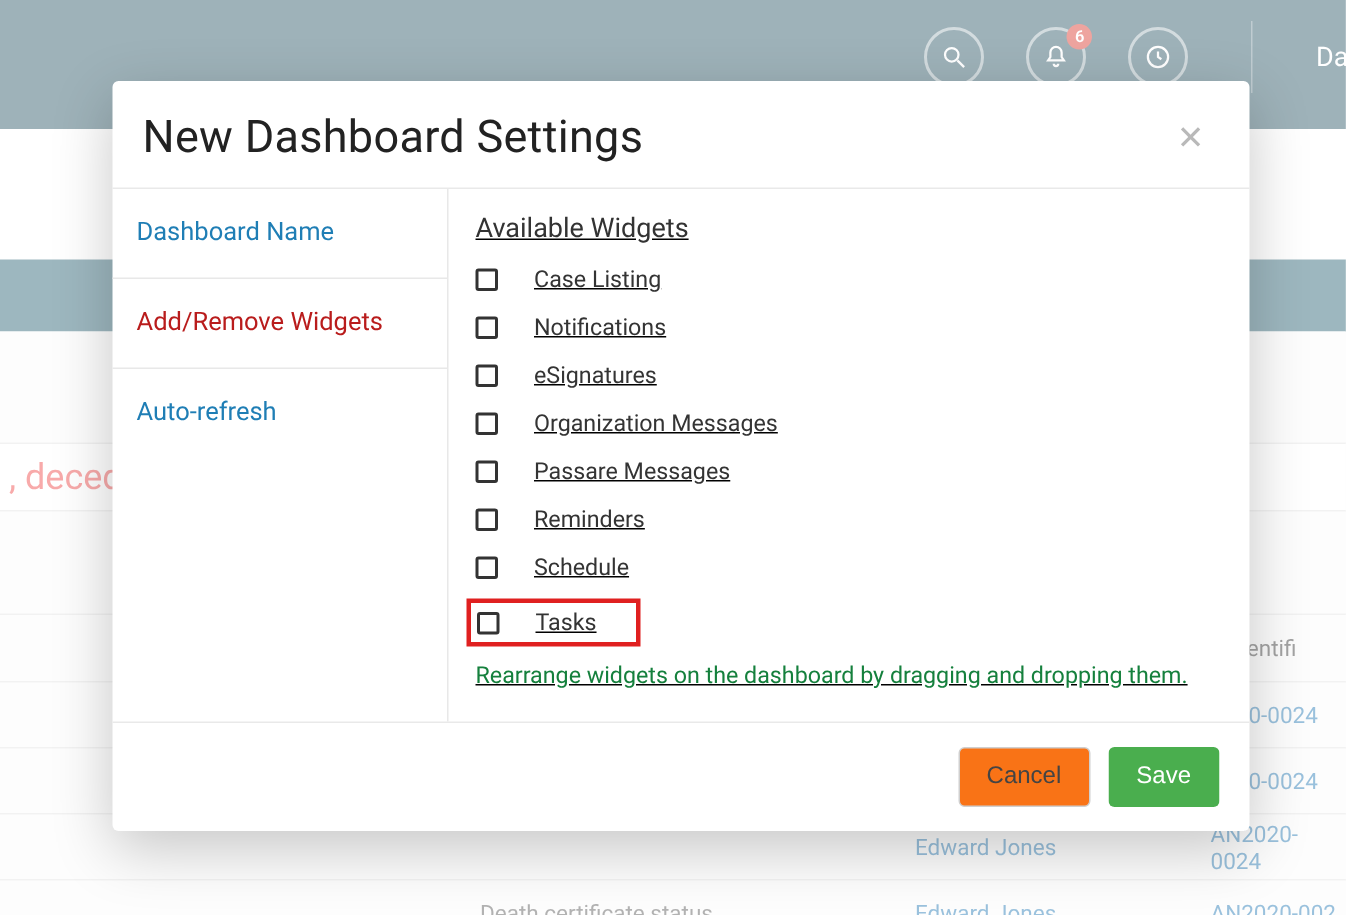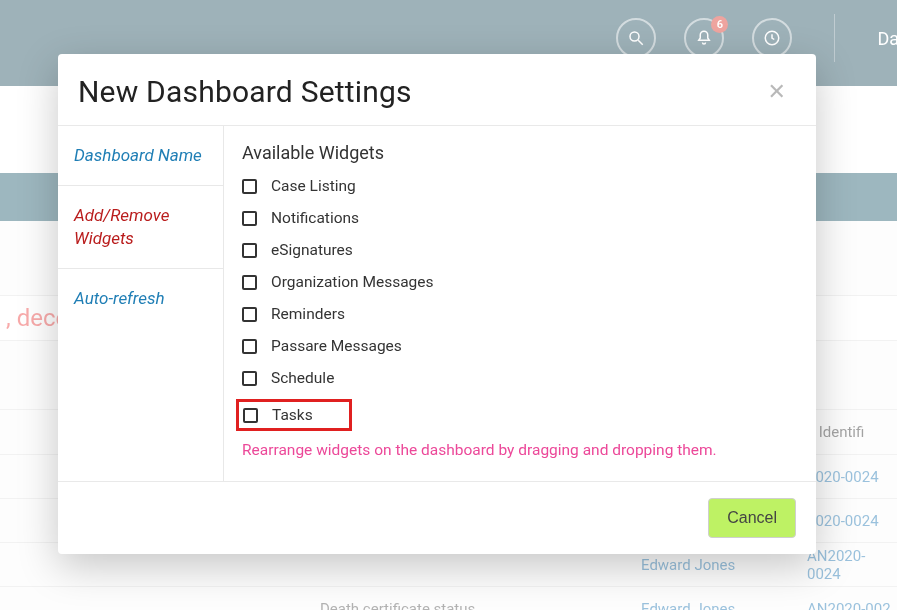--- a/index.html
+++ b/index.html
@@ -8,48 +8,48 @@
   .bg-topbar{position:absolute;left:0;top:0;right:0;height:86px;background:#295464;}
   .bg-subbar{position:absolute;left:0;top:86px;right:0;height:87px;background:#fff;}
   .bg-blueband{position:absolute;left:0;top:173px;right:0;height:48px;background:#276072;}
   .bg-content{position:absolute;left:0;top:221px;right:0;bottom:0;background:#fafafa;}
   .bg-searchrow{position:absolute;left:0;top:295px;right:0;height:46px;background:#fff;border-top:1px solid #e3e3e3;border-bottom:1px solid #e3e3e3;padding-left:6px;display:flex;align-items:center;}
   .bg-search-text{font-size:24px;color:#ef4444;}
   .bg-header-row{position:absolute;left:0;top:409px;right:0;height:46px;border-top:1px solid #e3e3e3;border-bottom:1px solid #e3e3e3;display:flex;align-items:center;}
   .bg-row{position:absolute;left:0;right:0;height:44px;border-bottom:1px solid #e3e3e3;display:flex;align-items:center;}
   .bg-col-id{position:absolute;right:0;width:90px;font-size:15px;color:#2077b3;}
   .bg-col-name{position:absolute;left:320px;font-size:15px;color:#555;}
-  .bg-col-name2{position:absolute;left:610px;font-size:15px;color:#2077b3;margin-left:31px;}
+  .bg-col-name2{position:absolute;left:610px;font-size:15px;color:#2077b3;}
   .topbar-icons{position:absolute;right:0;top:14px;display:flex;align-items:center;gap:28px;padding-right:0;}
   .topbar-icon{width:40px;height:40px;border:2px solid rgba(255,255,255,.55);border-radius:50%;display:flex;align-items:center;justify-content:center;color:#fff;position:relative;}
   .topbar-icon svg{width:18px;height:18px;fill:none;stroke:#fff;stroke-width:2;}
   .bell-badge{position:absolute;top:-4px;right:-6px;background:#d9372c;color:#fff;font-size:11px;font-weight:600;width:17px;height:17px;border-radius:50%;display:flex;align-items:center;justify-content:center;}
   .topbar-divider{width:1px;height:48px;background:rgba(255,255,255,.35);margin:0 14px;}
   .topbar-txt{color:#fff;font-size:18px;margin-right:-2px;}
   .overlay{position:absolute;inset:0;background:rgba(255,255,255,.55);}
 
   
-  .modal{position:absolute;left:58px;top:54px;width:758px;background:#fff;border-radius:4px;box-shadow:0 12px 40px rgba(0,0,0,.22);}
+  .modal{position:absolute;left:75px;top:54px;width:758px;background:#fff;border-radius:4px;box-shadow:0 12px 40px rgba(0,0,0,.22);}
   .modal-header{padding:20px 24px 16px 20px;border-bottom:1px solid #e9e9e9;display:flex;align-items:center;}
   .modal-title{font-size:30px;font-weight:400;color:#222;letter-spacing:.2px;flex:1;}
   .modal-close{color:#b9b9b9;font-size:22px;cursor:pointer;padding:4px 6px;}
   .modal-body{display:flex;min-height:330px;}
-  .sidebar{width:166px;border-right:1px solid #e8e8e8;font-style:italic;}
+  .sidebar{width:224px;border-right:1px solid #e8e8e8;}
   .side-tab{padding:18px 16px;font-size:17px;color:#b91c1c;border-bottom:1px solid #e8e8e8;cursor:pointer;line-height:1.35;}
   .side-tab.active{color:#1f7eb5;}
   .side-tab.last{color:#1f7eb5;border-bottom:none;}
-  .main{flex:1;padding:16px 18px 22px 18px;}
+  .main{flex:1;padding:16px 18px 22px 18px;text-decoration:underline;}
   .section-title{font-size:18px;color:#333;margin-bottom:14px;font-weight:400;}
-  .chk-row{display:flex;align-items:center;gap:14px;margin-bottom:14px;font-size:15.5px;color:#343434;}
+  .chk-row{display:flex;align-items:center;gap:24px;margin-bottom:14px;font-size:15.5px;color:#343434;}
   .chk-box{width:15px;height:15px;border:2px solid #333;border-radius:2px;flex:0 0 auto;}
   .chk-row.highlight{border:3px solid #e02020;padding:4px 8px 4px 4px;margin-left:-6px;margin-bottom:10px;margin-top:-2px;width:116px;}
-  .hint{font-size:15.5px;color:#ec4899;margin-top:8px;}
+  .hint{font-size:15.5px;color:#15803d;margin-top:8px;}
   .modal-footer{border-top:1px solid #e9e9e9;padding:16px 20px;display:flex;justify-content:flex-end;gap:12px;}
   .btn{border-radius:4px;font-size:16px;padding:10px 18px;cursor:pointer;border:1px solid transparent;}
-  .btn-default{background:#bef264;border-color:#cfcfcf;color:#444;}
+  .btn-default{background:#f97316;border-color:#cfcfcf;color:#444;}
   .btn-primary{background:#4aae4e;color:#fff;}
 </style>
 </head>
 <body>
 
 <div class="bg-topbar">
   <div class="topbar-icons">
     <div class="topbar-icon">
       <svg viewBox="0 0 24 24">
           <circle cx="10" cy="10" r="6"></circle>
@@ -131,35 +131,36 @@
       <div class="chk-row">
         <span class="chk-box"></span>
         <span>eSignatures</span>
       </div>
       <div class="chk-row">
         <span class="chk-box"></span>
         <span>Organization Messages</span>
       </div>
       <div class="chk-row">
         <span class="chk-box"></span>
-        <span>Reminders</span>
+        <span>Passare Messages</span>
       </div>
       <div class="chk-row">
         <span class="chk-box"></span>
-        <span>Passare Messages</span>
+        <span>Reminders</span>
       </div>
       <div class="chk-row">
         <span class="chk-box"></span>
         <span>Schedule</span>
       </div>
       <div class="chk-row highlight">
         <span class="chk-box"></span>
         <span>Tasks</span>
       </div>
 
       <div class="hint">Rearrange widgets on the dashboard by dragging and dropping them.</div>
     </div>
   </div>
 
   <div class="modal-footer">
     <button class="btn btn-default">Cancel</button>
+    <button class="btn btn-primary">Save</button>
   </div>
 </div>
 
 </body></html>

